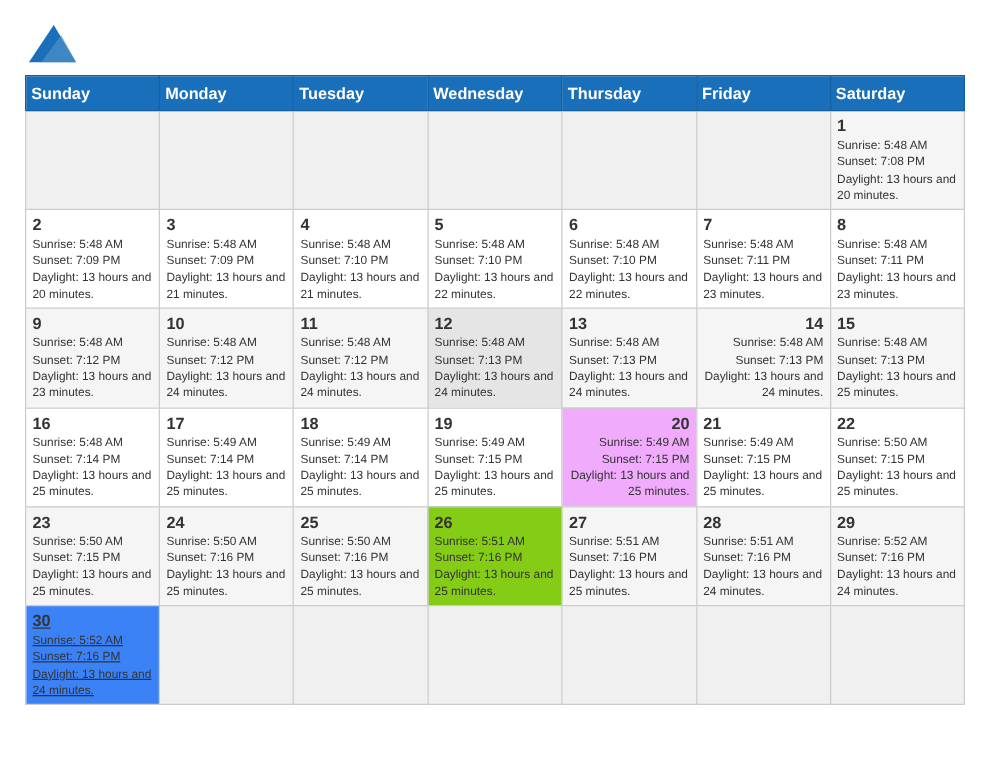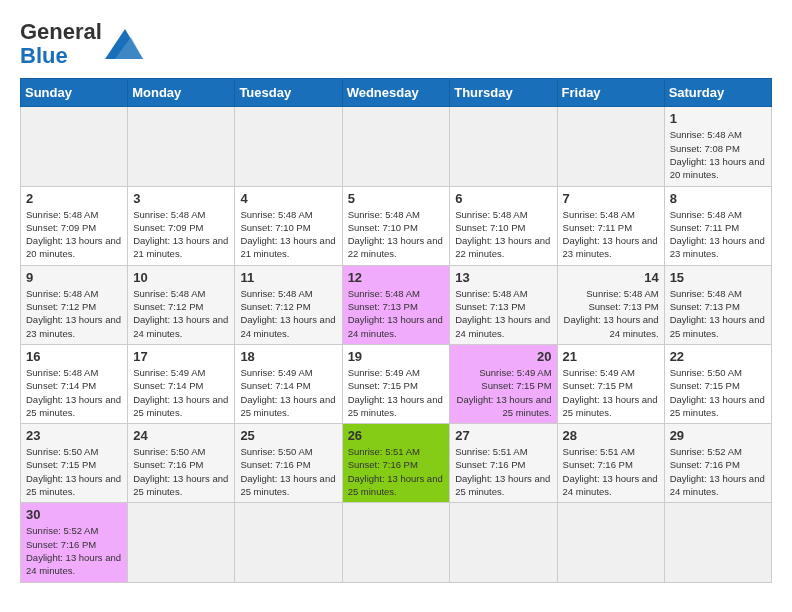--- a/index.html
+++ b/index.html
@@ -75,24 +75,20 @@
     }
     .empty {
       background: #f0f0f0 !important;
     }
   </style>
 </head>
 <body>
 
 <div class="header">
   <div class="logo">
-    <div style="font-size:22px;font-weight:bold;color:#333;line-height:1.1;">
-      <span style="color:#333;">General</span><br>
-      <span style="color:#1a6fba;">Blue</span>
-    </div>
     <svg width="38" height="30" viewBox="0 0 38 30" style="margin-left:3px;">
       <polygon points="0,30 20,0 38,30" fill="#1a6fba"></polygon>
       <polygon points="10,30 26,8 38,30" fill="#5599cc" opacity="0.6"></polygon>
     </svg>
   </div>
   <div class="title-block">
     <div class="month-title"></div>
     <div class="location-title"></div>
   </div>
 </div>
@@ -180,21 +176,21 @@
           <div class="day-info" style="white-space: pre-line;">Sunrise: 5:48 AM
 Sunset: 7:12 PM
 Daylight: 13 hours and 24 minutes.</div>
         </td>
         <td style="background: rgb(245, 245, 245);">
           <span class="day-number">11</span>
           <div class="day-info" style="white-space: pre-line;">Sunrise: 5:48 AM
 Sunset: 7:12 PM
 Daylight: 13 hours and 24 minutes.</div>
         </td>
-        <td style="background: #f0abfc;">
+        <td style="background: #e5e5e5;">
           <span class="day-number">12</span>
           <div class="day-info" style="white-space: pre-line;">Sunrise: 5:48 AM
 Sunset: 7:13 PM
 Daylight: 13 hours and 24 minutes.</div>
         </td>
         <td style="background: rgb(245, 245, 245);">
           <span class="day-number">13</span>
           <div class="day-info" style="white-space: pre-line;">Sunrise: 5:48 AM
 Sunset: 7:13 PM
 Daylight: 13 hours and 24 minutes.</div>
@@ -294,21 +290,21 @@
 Daylight: 13 hours and 24 minutes.</div>
         </td>
         <td style="background: rgb(245, 245, 245);">
           <span class="day-number">29</span>
           <div class="day-info" style="white-space: pre-line;">Sunrise: 5:52 AM
 Sunset: 7:16 PM
 Daylight: 13 hours and 24 minutes.</div>
         </td>
       </tr>
       <tr>
-        <td style="background: #f0abfc;">
+        <td style="background: #3b82f6; text-decoration: underline;">
           <span class="day-number">30</span>
           <div class="day-info" style="white-space: pre-line;">Sunrise: 5:52 AM
 Sunset: 7:16 PM
 Daylight: 13 hours and 24 minutes.</div>
         </td>
         <td class="empty" style="background: rgb(232, 232, 232);"></td>
         <td class="empty" style="background: rgb(232, 232, 232);"></td>
         <td class="empty" style="background: rgb(232, 232, 232);"></td>
         <td class="empty" style="background: rgb(232, 232, 232);"></td>
         <td class="empty" style="background: rgb(232, 232, 232);"></td>

